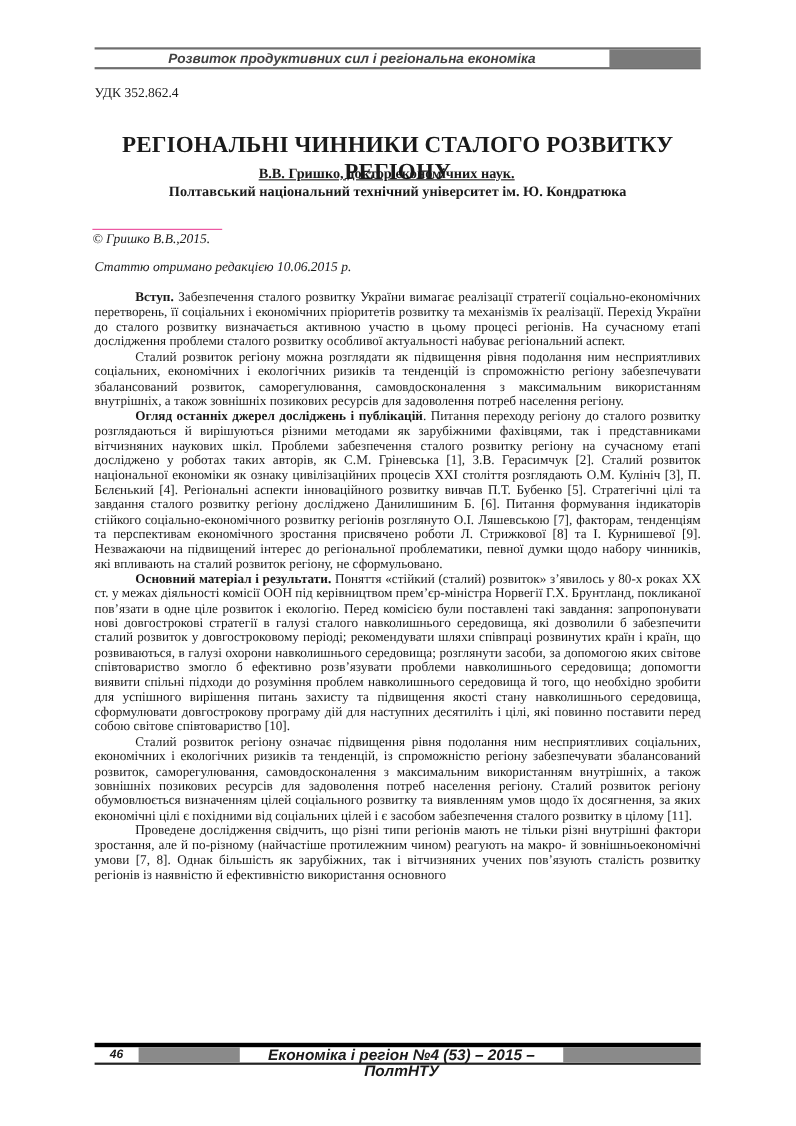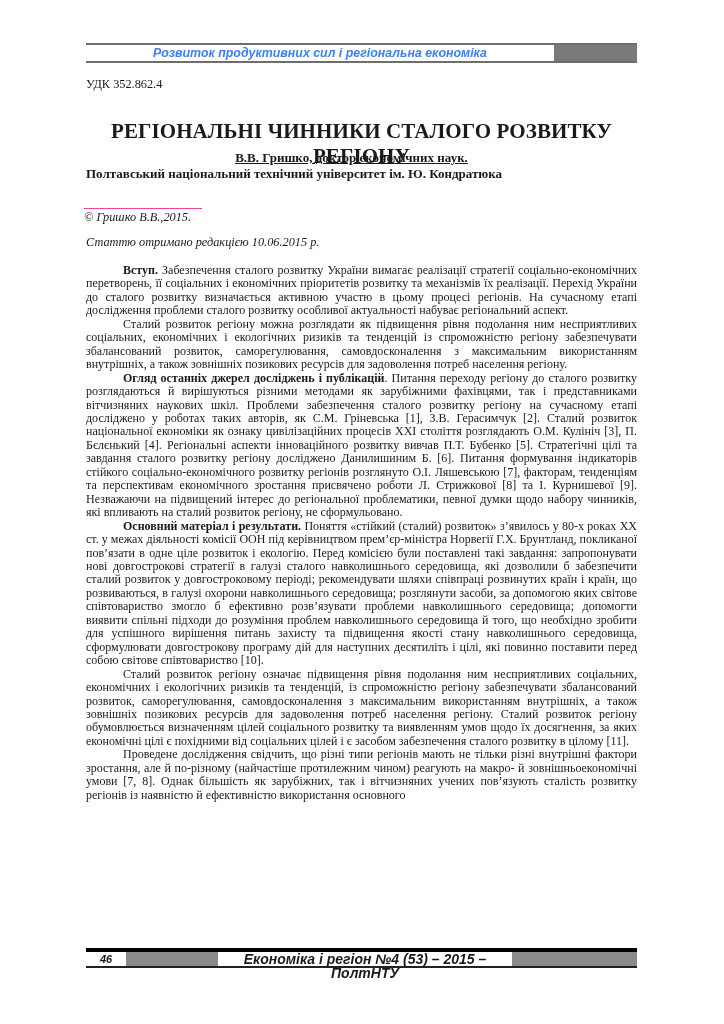--- a/index.html
+++ b/index.html
@@ -1,27 +1,27 @@
 <!DOCTYPE html>
 <html><head>
 <meta charset="utf-8">
 <style>
   html, body { margin:0; padding:0; background:#ffffff; }
   body { width:724px; height:1024px; position:relative; overflow:hidden; font-family:"Liberation Serif", serif; color:#1a1a1a; }
   .page { position:absolute; left:0; top:0; width:724px; height:1024px; }
 
   .running-header { position:absolute; left:86px; top:43px; width:551px; height:16px; border-top:2px solid #6e6e6e; border-bottom:2px solid #6e6e6e; }
-  .running-header .title { position:absolute; left:0; top:0; width:468px; height:16px; text-align:center; font-family:"Liberation Sans", sans-serif; font-style:italic; font-weight:bold; font-size:12.4px; line-height:16px; color:#3b82f6; }
+  .running-header .title { position:absolute; left:0; top:0; width:468px; height:16px; text-align:center; font-family:"Liberation Sans", sans-serif; font-style:italic; font-weight:bold; font-size:12.4px; line-height:16px; color:#404040; }
   .running-header .block { position:absolute; left:468px; top:0; width:83px; height:16px; background:#7a7a7a; }
 
   .udc { position:absolute; left:86px; top:77px; font-size:12.3px; }
 
   .article-title { position:absolute; left:86px; top:119px; width:551px; text-align:center; font-weight:bold; font-size:21px; letter-spacing:0.1px; }
   .author { position:absolute; left:76px; top:150px; width:551px; text-align:center; font-weight:bold; font-size:13px; line-height:16px;text-decoration:underline; }
-  .affil { position:absolute; left:86px; top:166px; width:551px; text-align:left; font-weight:bold; font-size:13px; line-height:16px; }
+  .affil { position:absolute; left:86px; top:166px; width:551px; text-align:center; font-weight:bold; font-size:13px; line-height:16px; }
 
   .copyright { position:absolute; left:84px; top:208px; font-style:italic; font-size:12.3px; border-top:1px solid #ec4899; padding-top:1px; width:118px; white-space:nowrap; }
   .received { position:absolute; left:86px; top:235px; font-style:italic; font-size:12.3px; }
 
   .body-text { position:absolute; left:86px; top:264px; width:551px; font-size:12px; line-height:13.45px; text-align:justify; }
   .body-text p { margin:0; text-indent:37px; }
   .body-text b { font-weight:bold; }
 
   .running-footer { position:absolute; left:86px; top:948px; width:551px; height:14px; border-top:4px solid #000000; border-bottom:2px solid #222; }
   .running-footer .pageno { position:absolute; left:0; top:0; width:40px; height:14px; text-align:center; font-family:"Liberation Sans", sans-serif; font-style:italic; font-weight:bold; font-size:11px; line-height:14px; }

